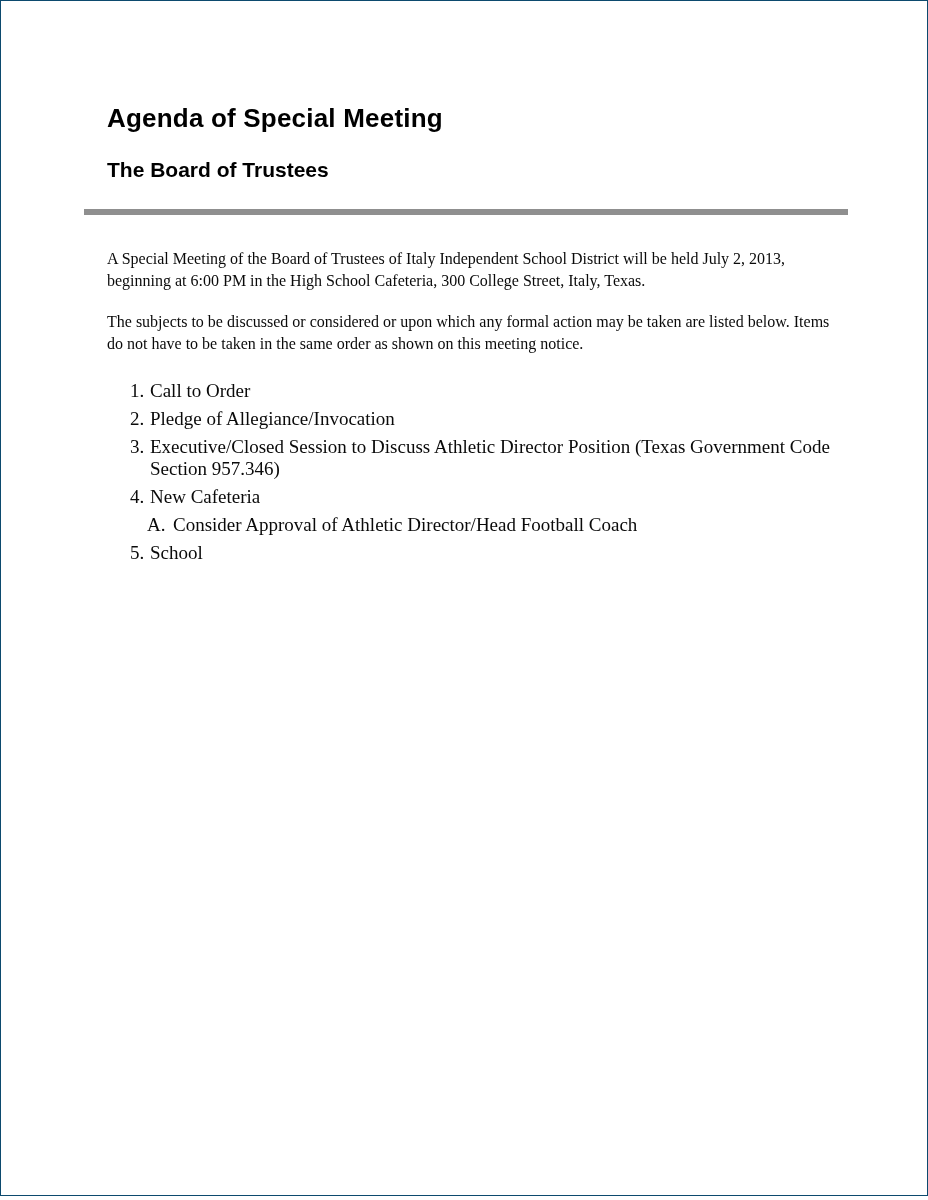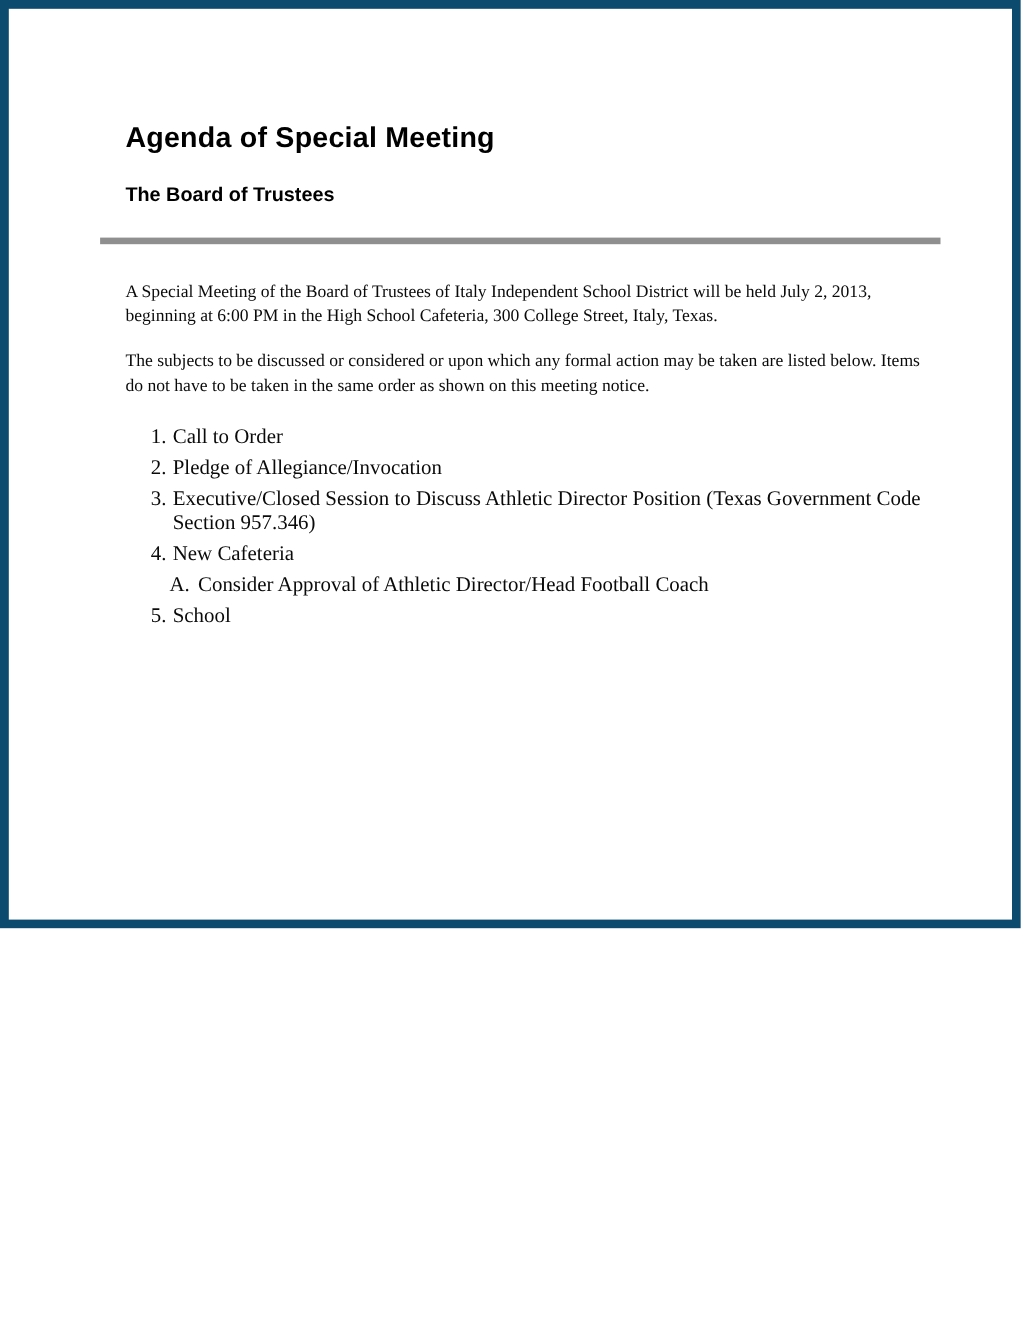--- a/index.html
+++ b/index.html
@@ -2,43 +2,43 @@
 <html><head>
 <meta charset="utf-8">
 <style>
   html, body {
     margin: 0;
     padding: 0;
     background: #ffffff;
   }
   .page {
     width: 928px;
-    height: 844px;
+    height: 1196px;
     box-sizing: border-box;
-    border: 8px solid #0c4a6e;
+    border: 1px solid #0c4a6e;
     background: #ffffff;
     position: relative;
     overflow: hidden;
   }
   .content {
     padding: 102px 80px 0 106px;
   }
   .doc-title {
     font-family: "Liberation Sans", "DejaVu Sans", sans-serif;
     font-weight: bold;
     font-size: 26px;
     line-height: 30px;
     color: #000000;
     margin: 0 0 24px 0;
     letter-spacing: 0.2px;
   }
   .org-block {
     font-family: "Liberation Sans", "DejaVu Sans", sans-serif;
     font-weight: bold;
-    font-size: 18px;
+    font-size: 21px;
     line-height: 26px;
     color: #000000;
     margin: 0;
   }
   .divider {
     height: 6px;
     background: #8f8f8f;
     border: none;
     width: 764px;
     margin: 26px 0 0 -23px;

